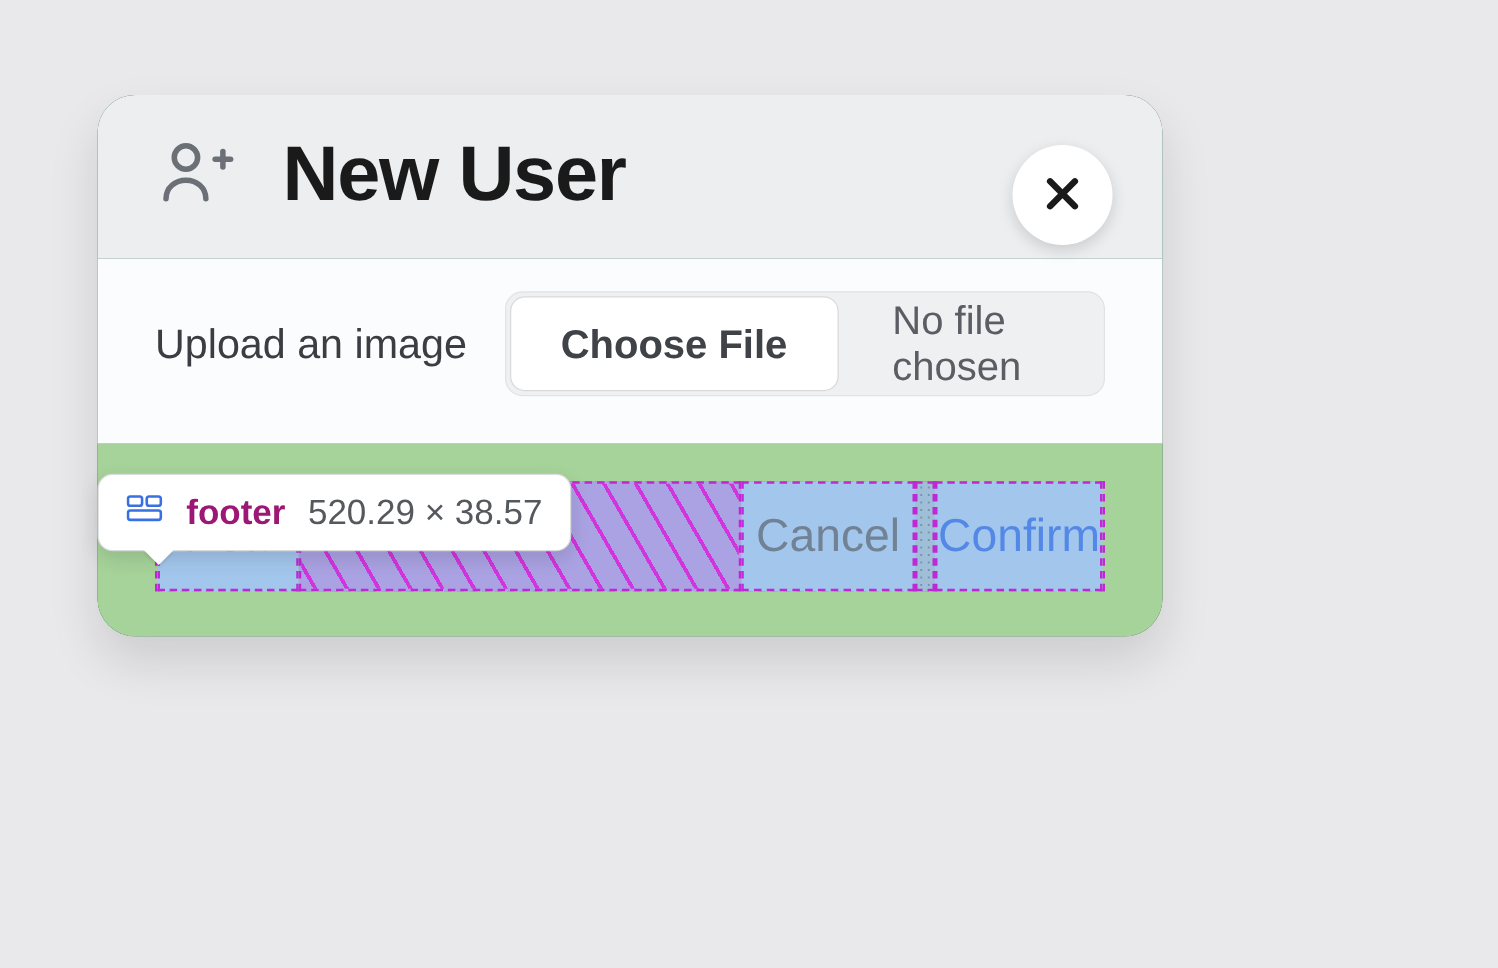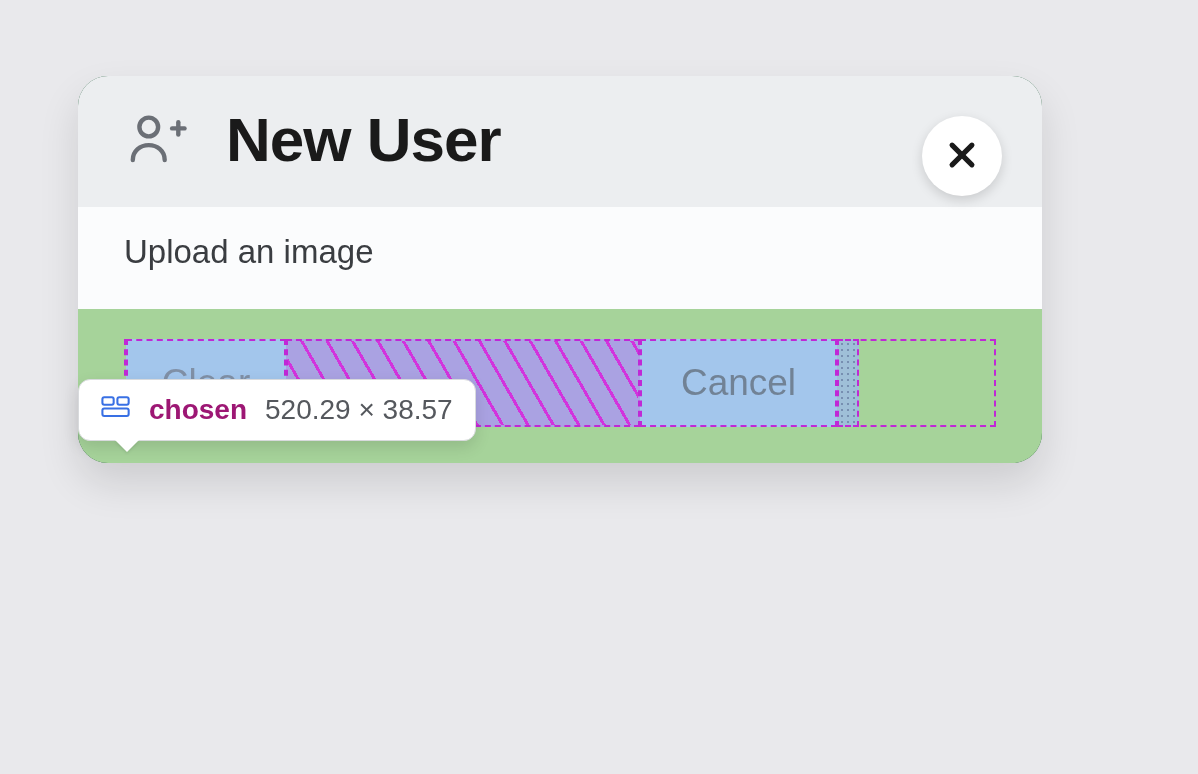--- a/index.html
+++ b/index.html
@@ -10,21 +10,21 @@
     width: 1198px;
     height: 774px;
     position: relative;
     overflow: hidden;
   }
 
   .dialog {
     position: absolute;
     left: 78px;
     top: 76px;
-    width: 964px;
+    width: 852px;
     border-radius: 30px;
     overflow: visible;
     box-shadow: 0 20px 40px rgba(0,0,0,0.12);
     background: #14532d;
   }
 
   
   .dialog-header {
     background: #eceef0;
     border-radius: 30px 30px 0 0;
@@ -211,37 +211,42 @@
           <line x1="5" y1="5" x2="19" y2="19"></line>
           <line x1="19" y1="5" x2="5" y2="19"></line>
         </svg>
       </span>
     </button>
   </div>
 
   <div class="dialog-body">
     <div class="upload-row">
       <span class="upload-label">Upload an image</span>
+      <div class="file-control">
+        <button class="choose-file-btn">Choose File</button>
+        <span class="file-status">No file chosen</span>
+      </div>
     </div>
   </div>
 
   <div class="dialog-footer">
     <div class="footer-flex">
       <div class="flex-box box-clear">Clear</div>
       <div class="flex-box box-gap"></div>
       <div class="flex-box box-cancel">Cancel</div>
       <div class="flex-box box-margin"></div>
+      <div class="flex-box box-confirm">Confirm</div>
     </div>
   </div>
 
 </div>
 
 <div class="devtools-tooltip">
   <span>
     <svg class="tt-icon" viewBox="0 0 32 24" fill="none" stroke="#3970e4" stroke-width="2.2" stroke-linecap="round" stroke-linejoin="round">
       <rect x="1.5" y="1.5" width="12" height="8" rx="2"></rect>
       <rect x="17.5" y="1.5" width="12" height="8" rx="2"></rect>
       <rect x="1.5" y="13.5" width="28" height="8" rx="2"></rect>
     </svg>
   </span>
-  <span class="tt-name">chosen</span>
+  <span class="tt-name">footer</span>
   <span class="tt-dims">520.29 × 38.57</span>
 </div>
 
 </body></html>

